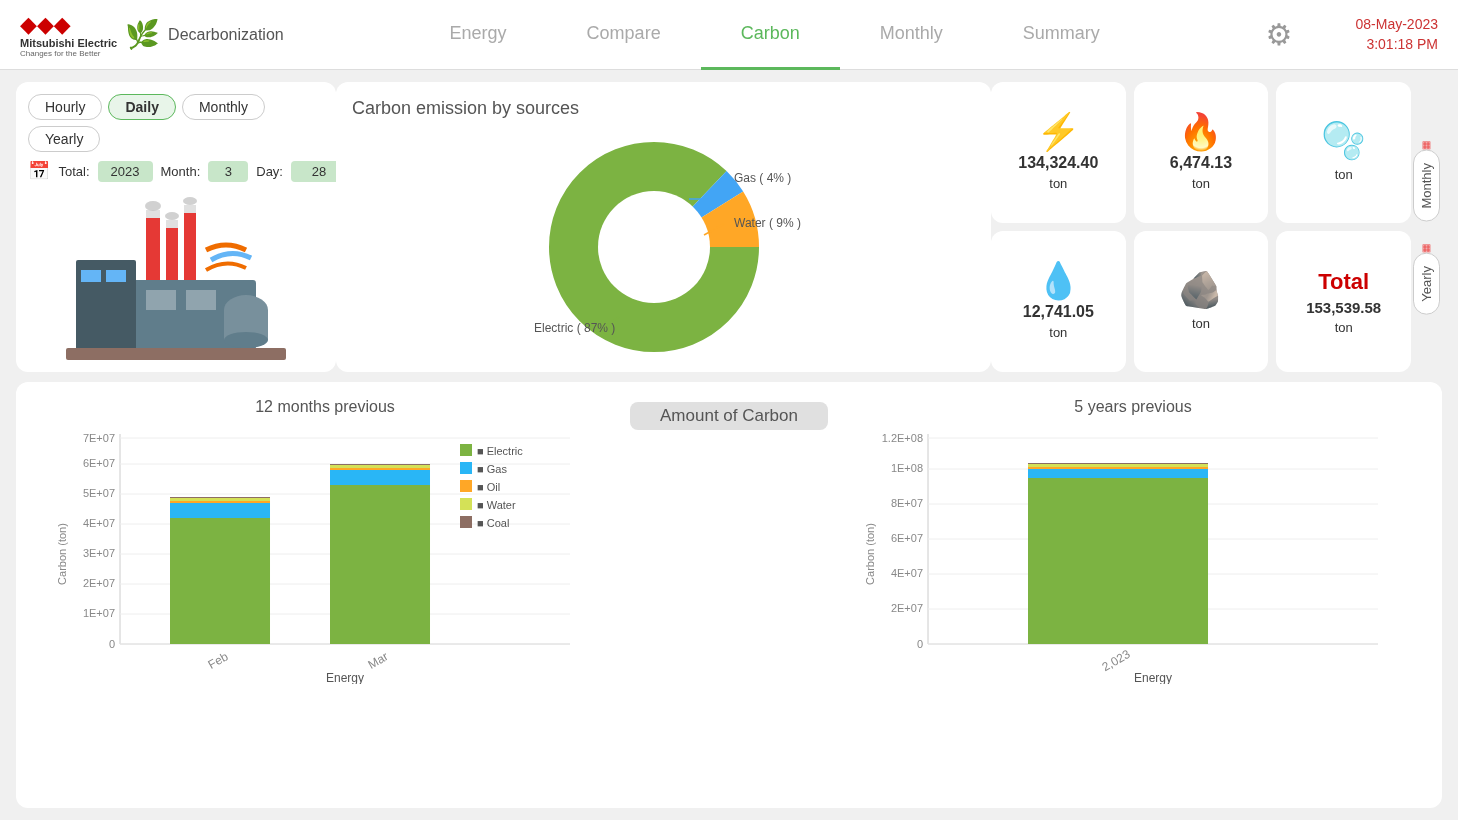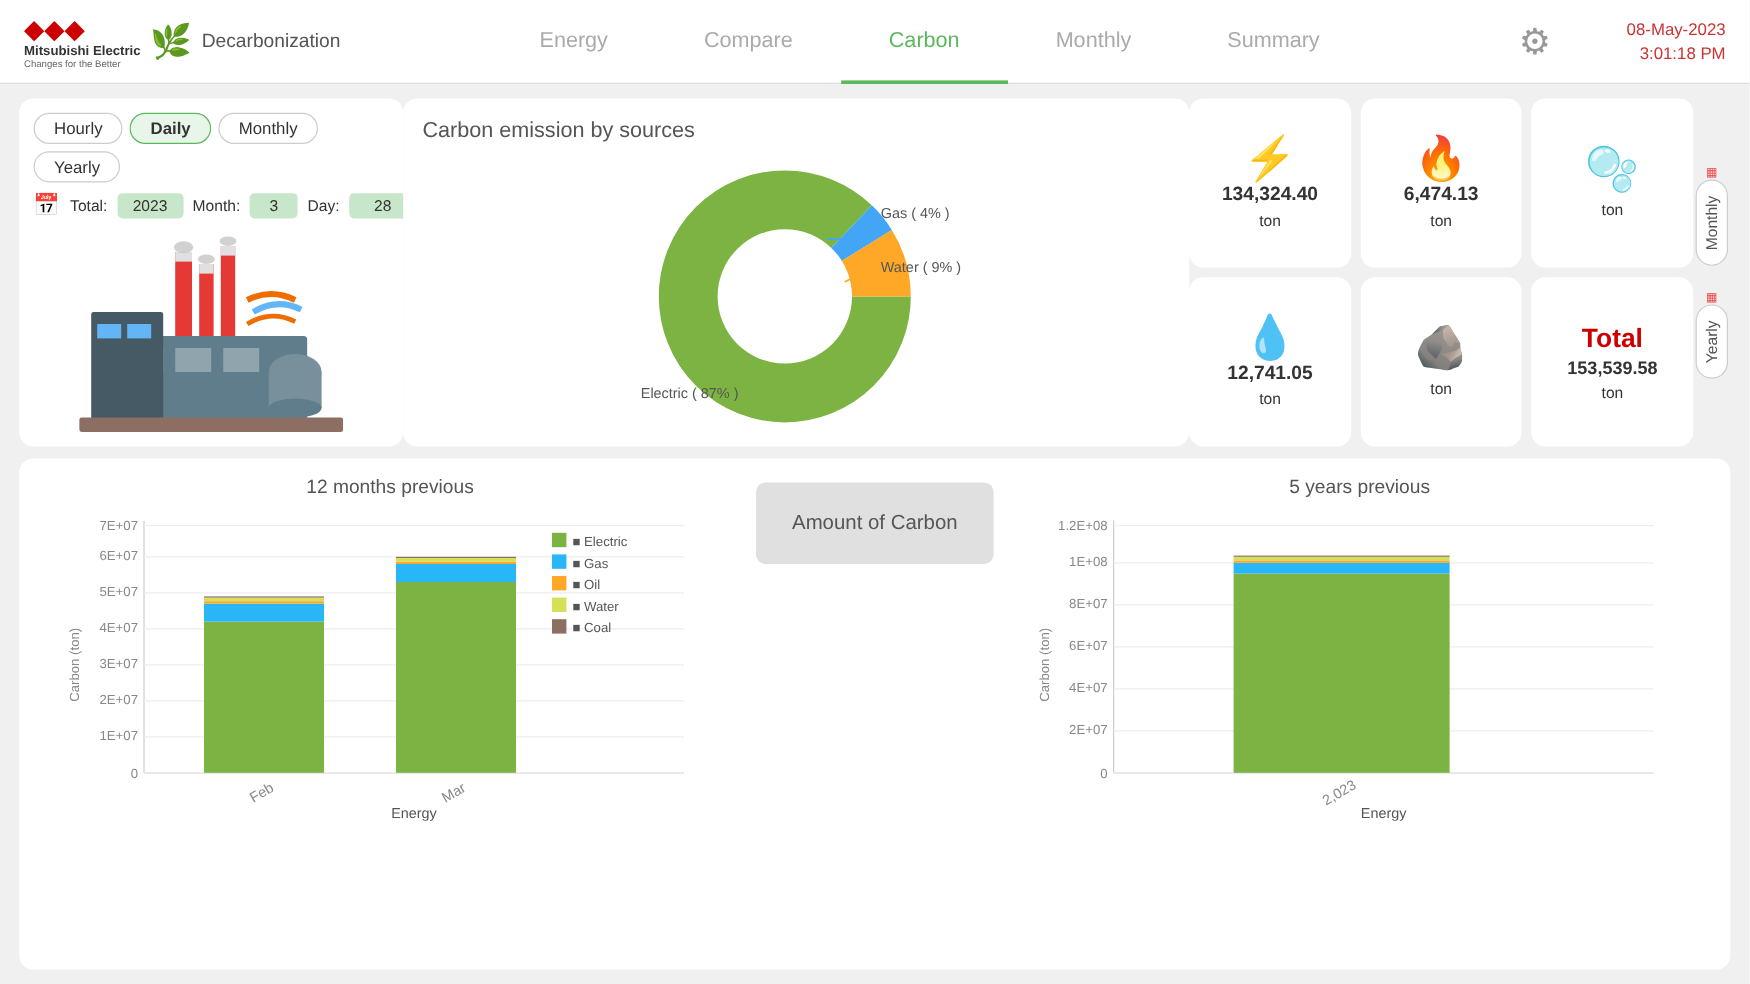--- a/index.html
+++ b/index.html
@@ -310,21 +310,21 @@
         <rect x="410" y="56" width="12" height="12" fill="#ffa726"></rect>
         <text x="427" y="67" font-size="11" fill="#555">■ Oil</text>
         <rect x="410" y="74" width="12" height="12" fill="#d4e157"></rect>
         <text x="427" y="85" font-size="11" fill="#555">■ Water</text>
         <rect x="410" y="92" width="12" height="12" fill="#8d6e63"></rect>
         <text x="427" y="103" font-size="11" fill="#555">■ Coal</text>
       </svg>
     </div>
 
     <div style="display:flex;align-items:flex-start;padding-top:0;">
-      <div style="background:#e0e0e0;border-radius:8px;padding:24px 30px;font-size:17px;color:#555;white-space:nowrap;margin-top:4px;">Amount of Carbon</div>
+      <div style="background:#e0e0e0;border-radius:8px;padding:4px 30px;font-size:17px;color:#555;white-space:nowrap;margin-top:4px;">Amount of Carbon</div>
     </div>
 
     <div class="chart-section">
       <div class="chart-section-title">5 years previous</div>
       <svg width="100%" height="260" viewBox="0 0 550 260">
 
         <line x1="70" y1="10" x2="70" y2="220" stroke="#ccc" stroke-width="1"></line>
         <line x1="70" y1="220" x2="520" y2="220" stroke="#ccc" stroke-width="1"></line>
 
         <text x="65" y="224" text-anchor="end" font-size="11" fill="#888">0</text>

